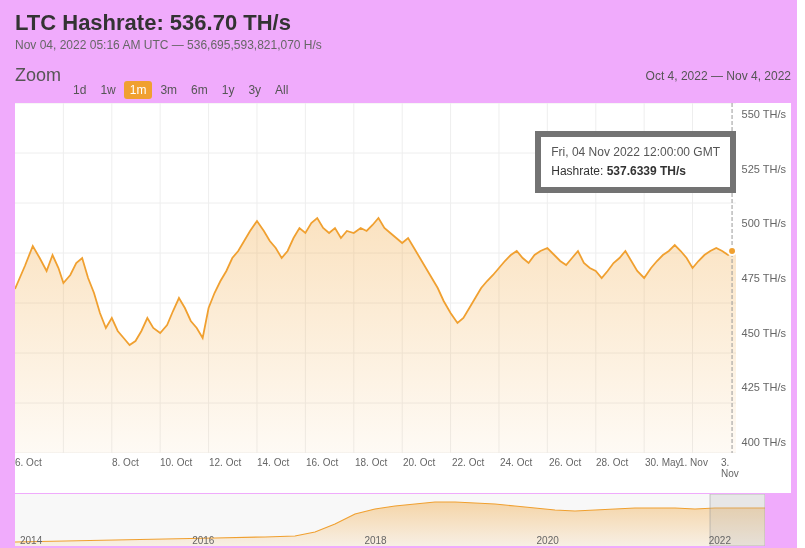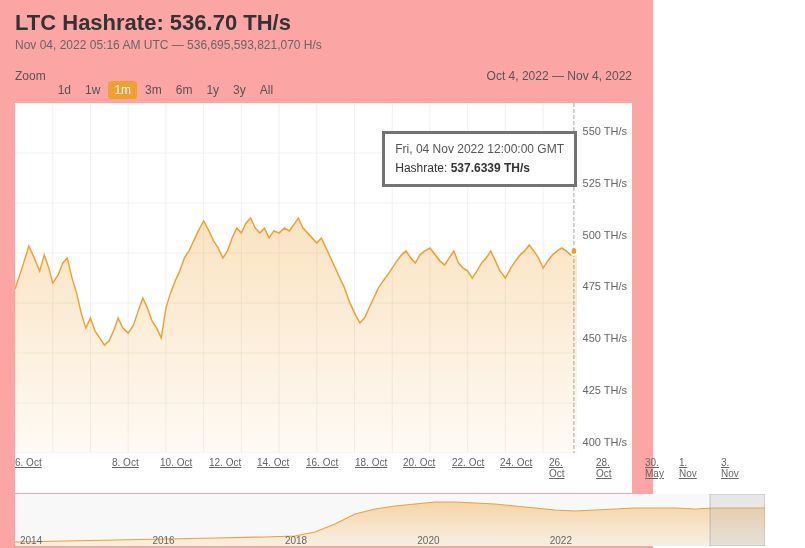--- a/index.html
+++ b/index.html
@@ -4,24 +4,24 @@
   <style>
     * { margin: 0; padding: 0; box-sizing: border-box; }
     body {
       font-family: Arial, sans-serif;
       background: #fff;
       width: 805px;
       height: 548px;
       overflow: hidden;
     }
     .container {
-      width: 653px;
+      width: 797px;
       height: 548px;
-      background: #fca5a5;
-      padding: 10px 21px 5px 15px;
+      background: #f0abfc;
+      padding: 10px 6px 5px 15px;
     }
     .header-title {
       font-size: 22px;
       font-weight: bold;
       color: #333;
       margin-bottom: 2px;
     }
     .header-subtitle {
       font-size: 12px;
       color: #666;
@@ -31,21 +31,21 @@
       align-items: center;
       justify-content: space-between;
       margin-bottom: 4px;
     }
     .zoom-controls {
       display: flex;
       align-items: center;
       gap: 2px;
     }
     .zoom-label {
-      font-size: 12px;
+      font-size: 18px;
       color: #555;
       margin-right: 4px;
     }
     .zoom-btn {
       font-size: 12px;
       color: #555;
       padding: 2px 6px;
       cursor: pointer;
       border: none;
       background: none;
@@ -75,38 +75,38 @@
       color: #ddd;
       font-weight: bold;
       letter-spacing: 1px;
       z-index: 1;
     }
     .tooltip-box {
       position: absolute;
       top: 28px;
       right: 55px;
       background: rgba(255,255,255,0.95);
-      border: 3px solid #737373;
+      border: 6px solid #737373;
       padding: 6px 10px;
       font-size: 12px;
       color: #333;
       z-index: 10;
       line-height: 1.6;
     }
     .tooltip-box .tt-title {
       font-weight: normal;
       color: #555;
     }
     .tooltip-box .tt-value {
       font-weight: bold;
     }
     .y-axis {
       position: absolute;
       right: 0;
-      top: 17px;
+      top: 0;
       bottom: 40px;
       width: 55px;
       display: flex;
       flex-direction: column;
       justify-content: space-between;
       padding: 5px 5px 5px 0;
     }
     .y-label {
       font-size: 11px;
       color: #666;
@@ -127,21 +127,20 @@
       right: 55px;
       height: 40px;
       display: flex;
       align-items: flex-start;
       padding-top: 4px;
     }
     .x-label {
       font-size: 10px;
       color: #666;
       position: absolute;
-      text-decoration: underline;
     }
     .year-labels {
       display: flex;
       justify-content: space-between;
       padding-right: 55px;
       margin-top: 2px;
     }
     .year-label {
       font-size: 10px;
       color: #666;

